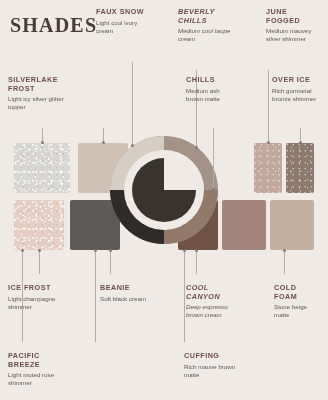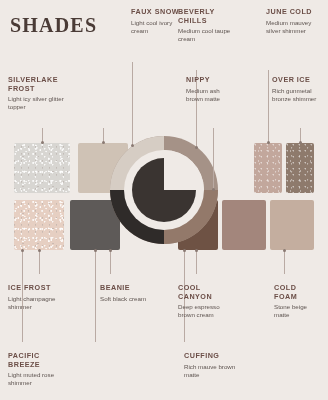--- a/index.html
+++ b/index.html
@@ -204,62 +204,62 @@
 
   <div class="ln v" style="left:196px; top:250px; height:24px;"></div>
   <div class="dot" style="left:195px; top:249px;"></div>
 
   <div class="ln v" style="left:184px; top:250px; height:92px;"></div>
   <div class="dot" style="left:183px; top:249px;"></div>
 
   <div class="ln v" style="left:284px; top:250px; height:24px;"></div>
   <div class="dot" style="left:283px; top:249px;"></div>
 
-  <div class="label" style="left:96px; top:8px; width:54px;margin-left:35px;">
+  <div class="label" style="left:96px; top:8px; width:54px;">
     <div class="name">FAUX SNOW</div>
     <div class="desc">Light cool ivory cream</div>
   </div>
 
-  <div class="label" style="left:178px; top:8px; width:56px;">
+  <div class="label" style="left:178px; top:8px; width:56px;font-style:italic;">
     <div class="name">BEVERLY CHILLS</div>
     <div class="desc">Medium cool taupe cream</div>
   </div>
 
   <div class="label" style="left:266px; top:8px; width:54px;">
-    <div class="name">JUNE COLD</div>
+    <div class="name">JUNE FOGGED</div>
     <div class="desc">Medium mauvey silver shimmer</div>
   </div>
 
   <div class="label" style="left:8px; top:76px; width:58px;">
     <div class="name">SILVERLAKE FROST</div>
     <div class="desc">Light icy silver glitter topper</div>
   </div>
 
 
   <div class="label" style="left:186px; top:76px; width:50px;">
-    <div class="name">NIPPY</div>
+    <div class="name">CHILLS</div>
     <div class="desc">Medium ash brown matte</div>
   </div>
 
   <div class="label" style="left:272px; top:76px; width:50px;">
     <div class="name">OVER ICE</div>
     <div class="desc">Rich gunmetal bronze shimmer</div>
   </div>
 
   <div class="label" style="left:8px; top:284px; width:56px;">
     <div class="name">ICE FROST</div>
     <div class="desc">Light champagne shimmer</div>
   </div>
 
   <div class="label" style="left:100px; top:284px; width:56px;">
     <div class="name">BEANIE</div>
     <div class="desc">Soft black cream</div>
   </div>
 
-  <div class="label" style="left:178px; top:284px; width:54px;">
+  <div class="label" style="left:186px; top:284px; width:54px;font-style:italic;">
     <div class="name">COOL CANYON</div>
     <div class="desc">Deep espresso brown cream</div>
   </div>
 
   <div class="label" style="left:274px; top:284px; width:48px;">
     <div class="name">COLD FOAM</div>
     <div class="desc">Stone beige matte</div>
   </div>
 
   <div class="label" style="left:8px; top:352px; width:62px;">

